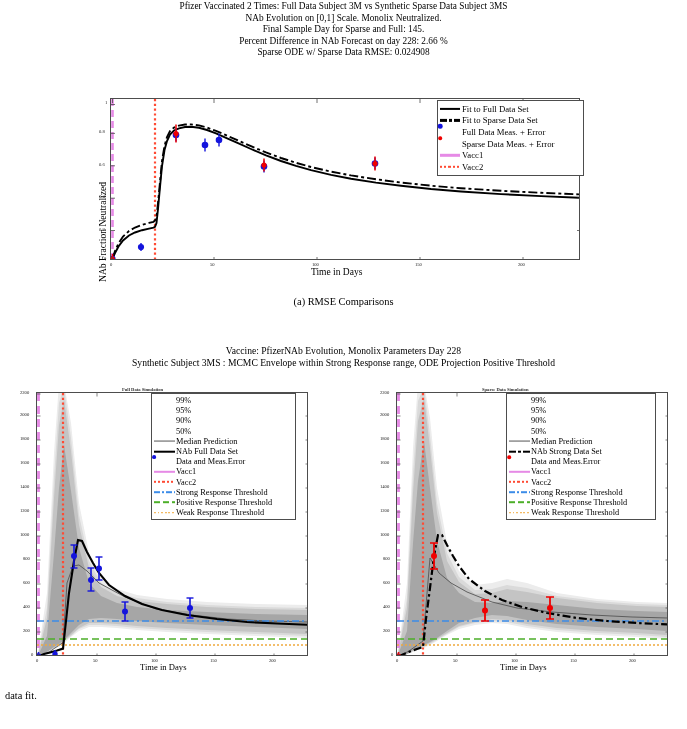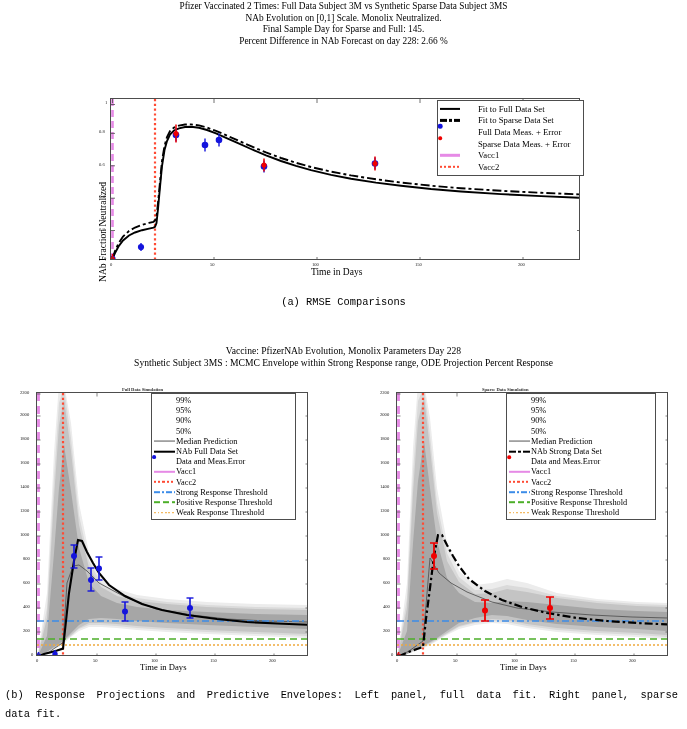--- a/index.html
+++ b/index.html
@@ -24,21 +24,21 @@
     font-size: 9.3px;
     line-height: 11.6px;
   }
   .title-block .tline { display: block; white-space: nowrap; }
 
   #fig-a-title { position: absolute; top: 1px; left: 0; width: 687px; }
   #fig-b-title { position: absolute; top: 345px; left: 0; width: 687px; font-size: 9.6px; line-height: 12.4px;}
 
   .caption {
     position: absolute;
-    font-family: Liberation Mono, monospace;
+    font-family: Liberation Serif, serif;
     font-size: 10.4px;
     text-align: center;
     width: 687px;
     left: 0;
   }
   #cap-a { top: 296px; }
   #cap-b {
     top: 686px;
     text-align: justify;
     width: 673px;
@@ -94,21 +94,21 @@
     display: inline-block;
   }
   .legend-txt {
     font-family: "Liberation Serif", serif;
     white-space: nowrap;
   }
 
   #legend-a { left: 437px; top: 100px; width: 147px; padding: 2px 3px 2px 2px; }
   #legend-a .legend-row { height: 11.6px; }
   #legend-a .legend-key { width: 20px; height: 11px; margin-right: 2px; }
-  #legend-a .legend-txt { font-size: 8.7px; margin-left: 16px; }
+  #legend-a .legend-txt { font-size: 8.7px; }
 
   .lgd-line {
     position: absolute; left: 0; top: 50%; width: 100%;
     transform: translateY(-50%);
   }
 
   
   .sw-solid-blk { height: 2.2px; background: #000; }
   .sw-dashdot-blk {
     height: 2.2px;
@@ -166,20 +166,21 @@
 </head>
 <body>
 
 <div class="page">
 
   <div id="fig-a-title" class="title-block">
     <span class="tline">Pfizer Vaccinated 2 Times: Full Data Subject 3M vs Synthetic Sparse Data Subject 3MS</span>
     <span class="tline">NAb Evolution on [0,1] Scale. Monolix Neutralized.</span>
     <span class="tline">Final Sample Day for Sparse and Full: 145.</span>
     <span class="tline">Percent Difference in NAb Forecast on day 228: 2.66 %</span>
+    <span class="tline">Sparse ODE w/ Sparse Data RMSE: 0.024908</span>
   </div>
 
   <div class="plot" id="plot-a" style="left:0; top:92px; width:687px; height:195px;">
 
     <div class="axis-label ylab" style="left:97px; top:190px; font-size:9.6px;">NAb Fraction Neutralized</div>
 
     <div class="frame" style="left:110px; top:6px; width:470px; height:162px;">
       <svg width="470" height="162" viewBox="0 0 470 162">
 
         <line x1="1.5" y1="0" x2="1.5" y2="162" stroke="#e68ae6" stroke-width="2.6" stroke-dasharray="7,4"></line>
@@ -331,21 +332,21 @@
           <span class="lgd-line sw-vacc2"></span>
         </span>
       <span class="legend-txt">Vacc2</span>
     </div>
   </div>
 
   <div class="caption" id="cap-a">(a) RMSE Comparisons</div>
 
   <div id="fig-b-title" class="title-block">
     <span class="tline">Vaccine: PfizerNAb Evolution, Monolix Parameters Day 228</span>
-    <span class="tline">Synthetic Subject 3MS : MCMC Envelope within Strong Response range, ODE Projection Percent Response</span>
+    <span class="tline">Synthetic Subject 3MS : MCMC Envelope within Strong Response range, ODE Projection Positive Threshold</span>
   </div>
 
   <div class="plot" id="plot-b-left" style="left:0; top:388px; width:345px; height:275px;">
 
     <div class="panel-title" style="left:122px; top:-1px;">Full Data Simulation</div>
 
     <div class="frame" style="left:36px; top:4px; width:272px; height:264px;">
       <svg width="272" height="264" viewBox="0 0 272 264">
         <defs>
           <clipPath id="clipL">
@@ -755,17 +756,16 @@
     </div>
     <div class="legend-row">
       <span class="legend-key">
           <span class="lgd-line sw-weak"></span>
         </span>
       <span class="legend-txt">Weak Response Threshold</span>
     </div>
   </div>
 
   <div class="caption" id="cap-b">
-    <span class="l1">(b) Response Projections and Predictive Envelopes: Left panel, full data fit. Right panel, sparse</span>
     <span class="l2">data fit.</span>
   </div>
 
 </div>
 
 </body></html>

